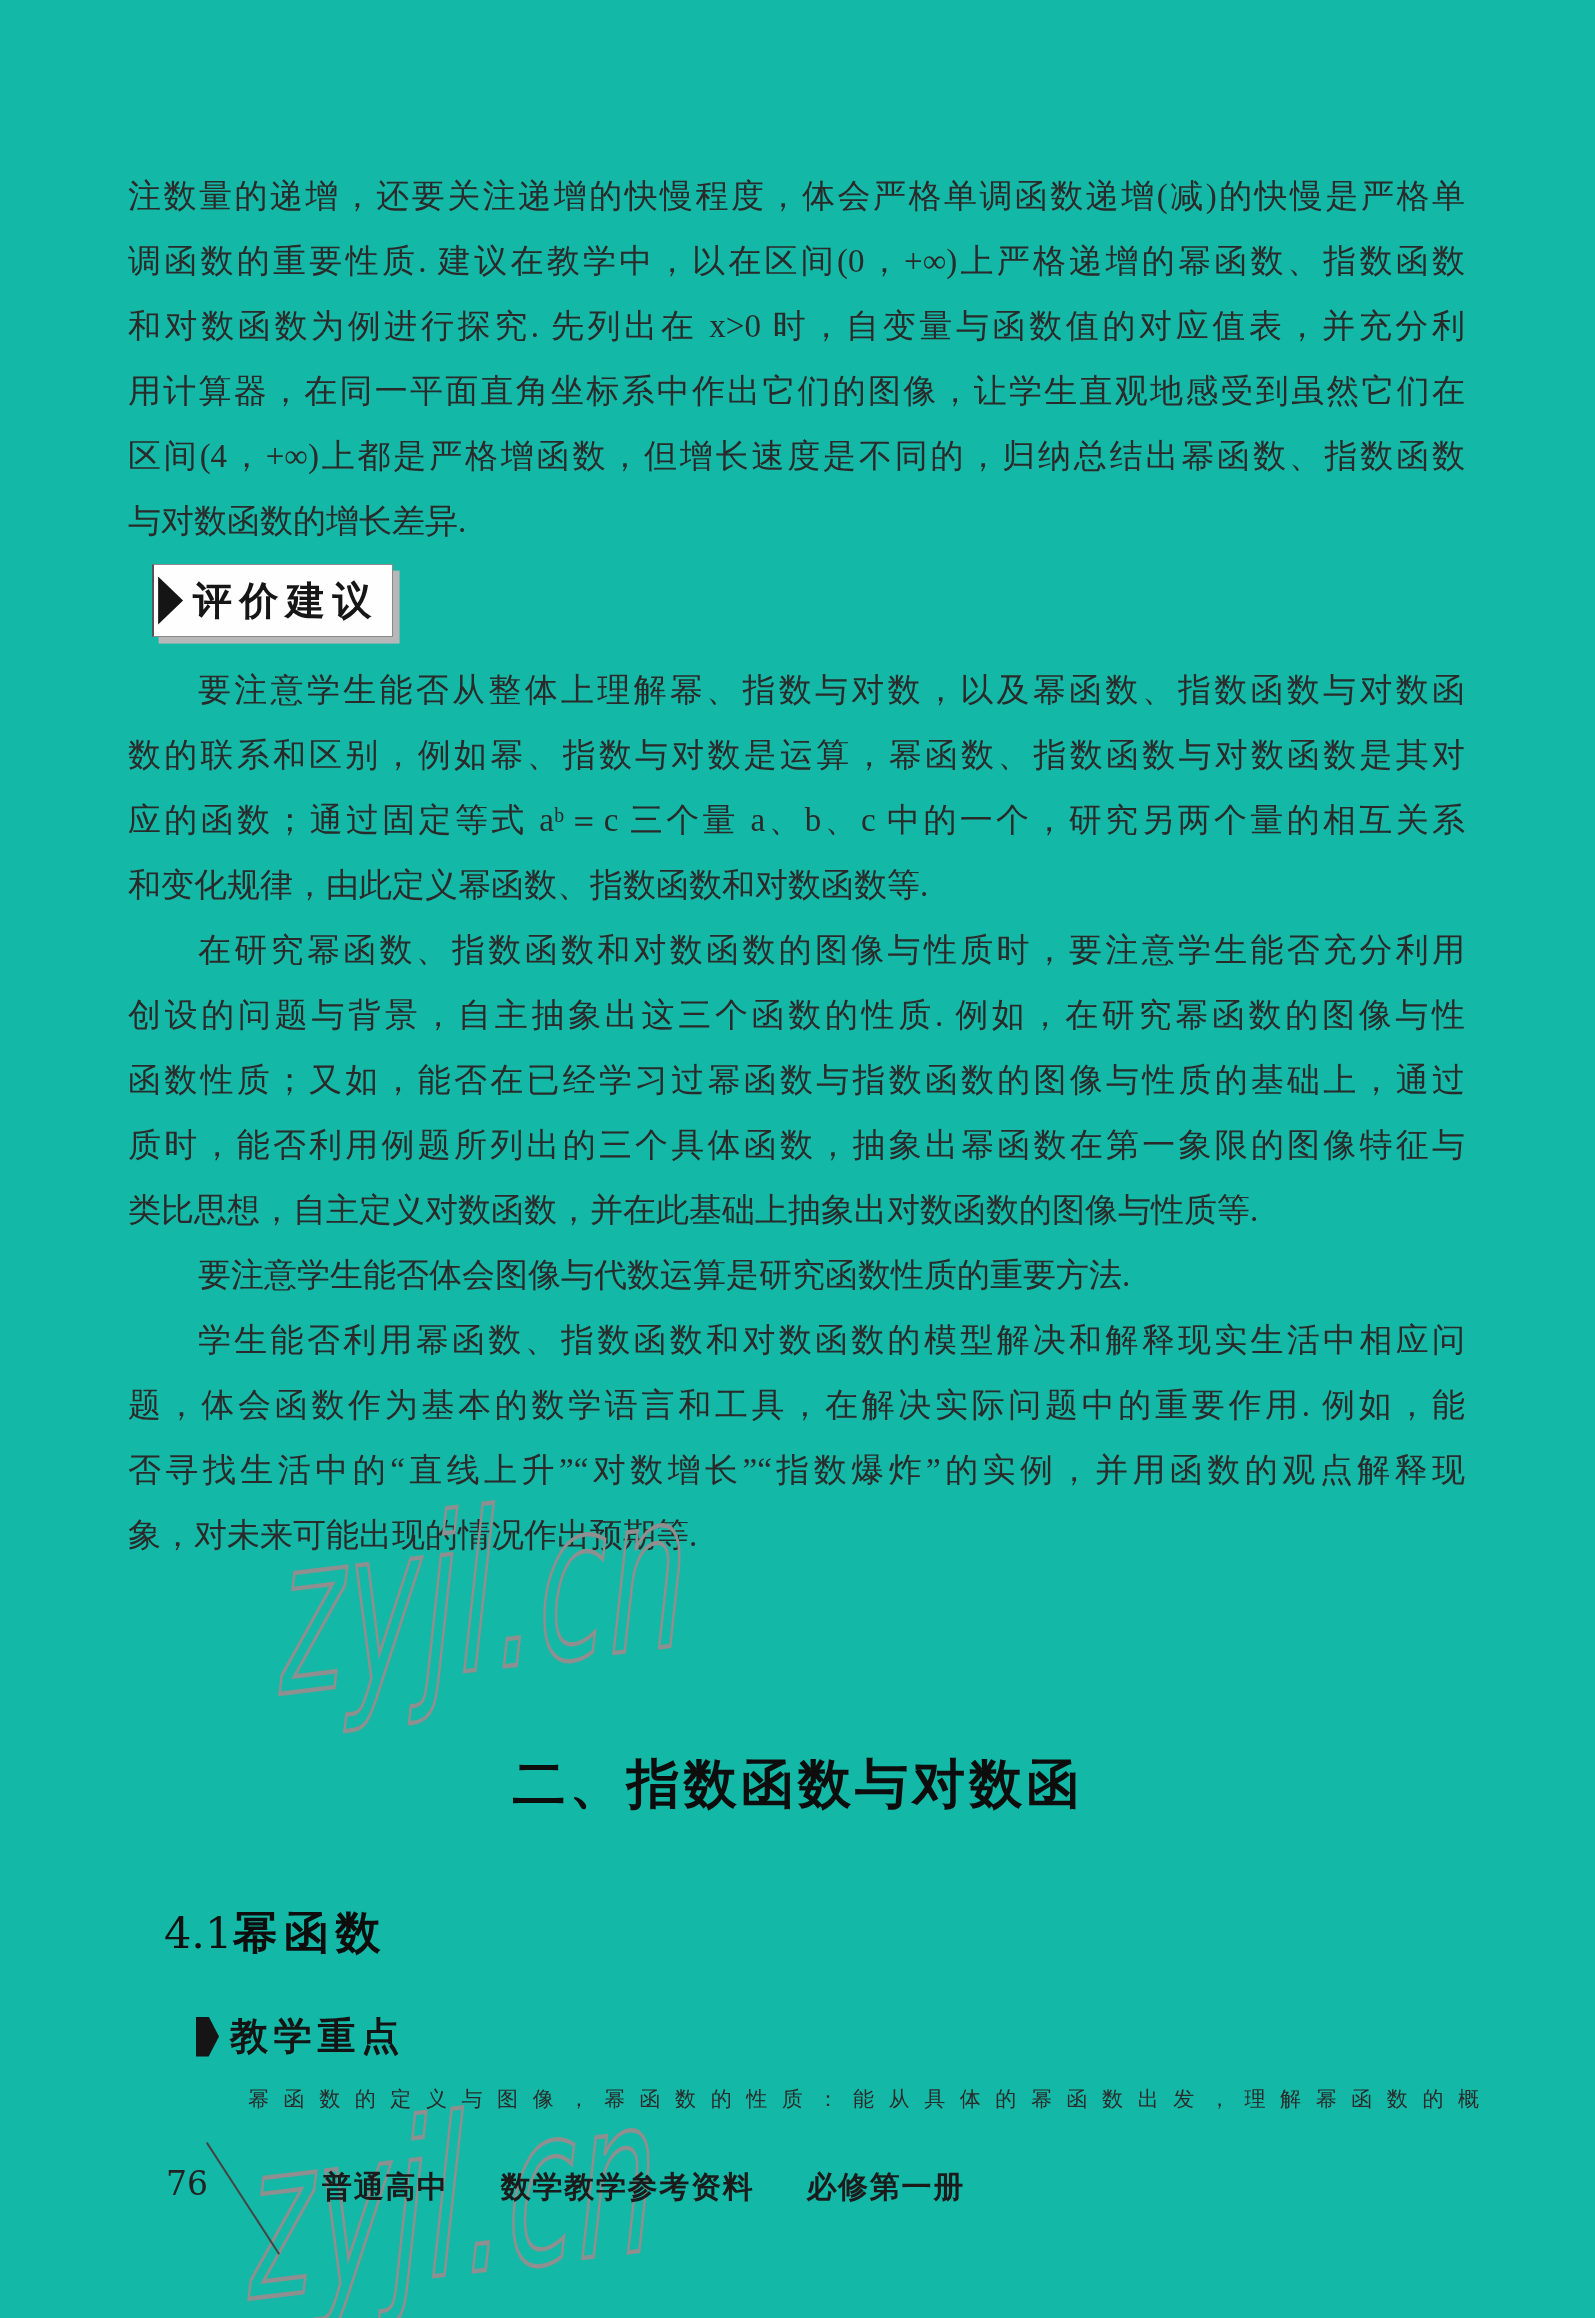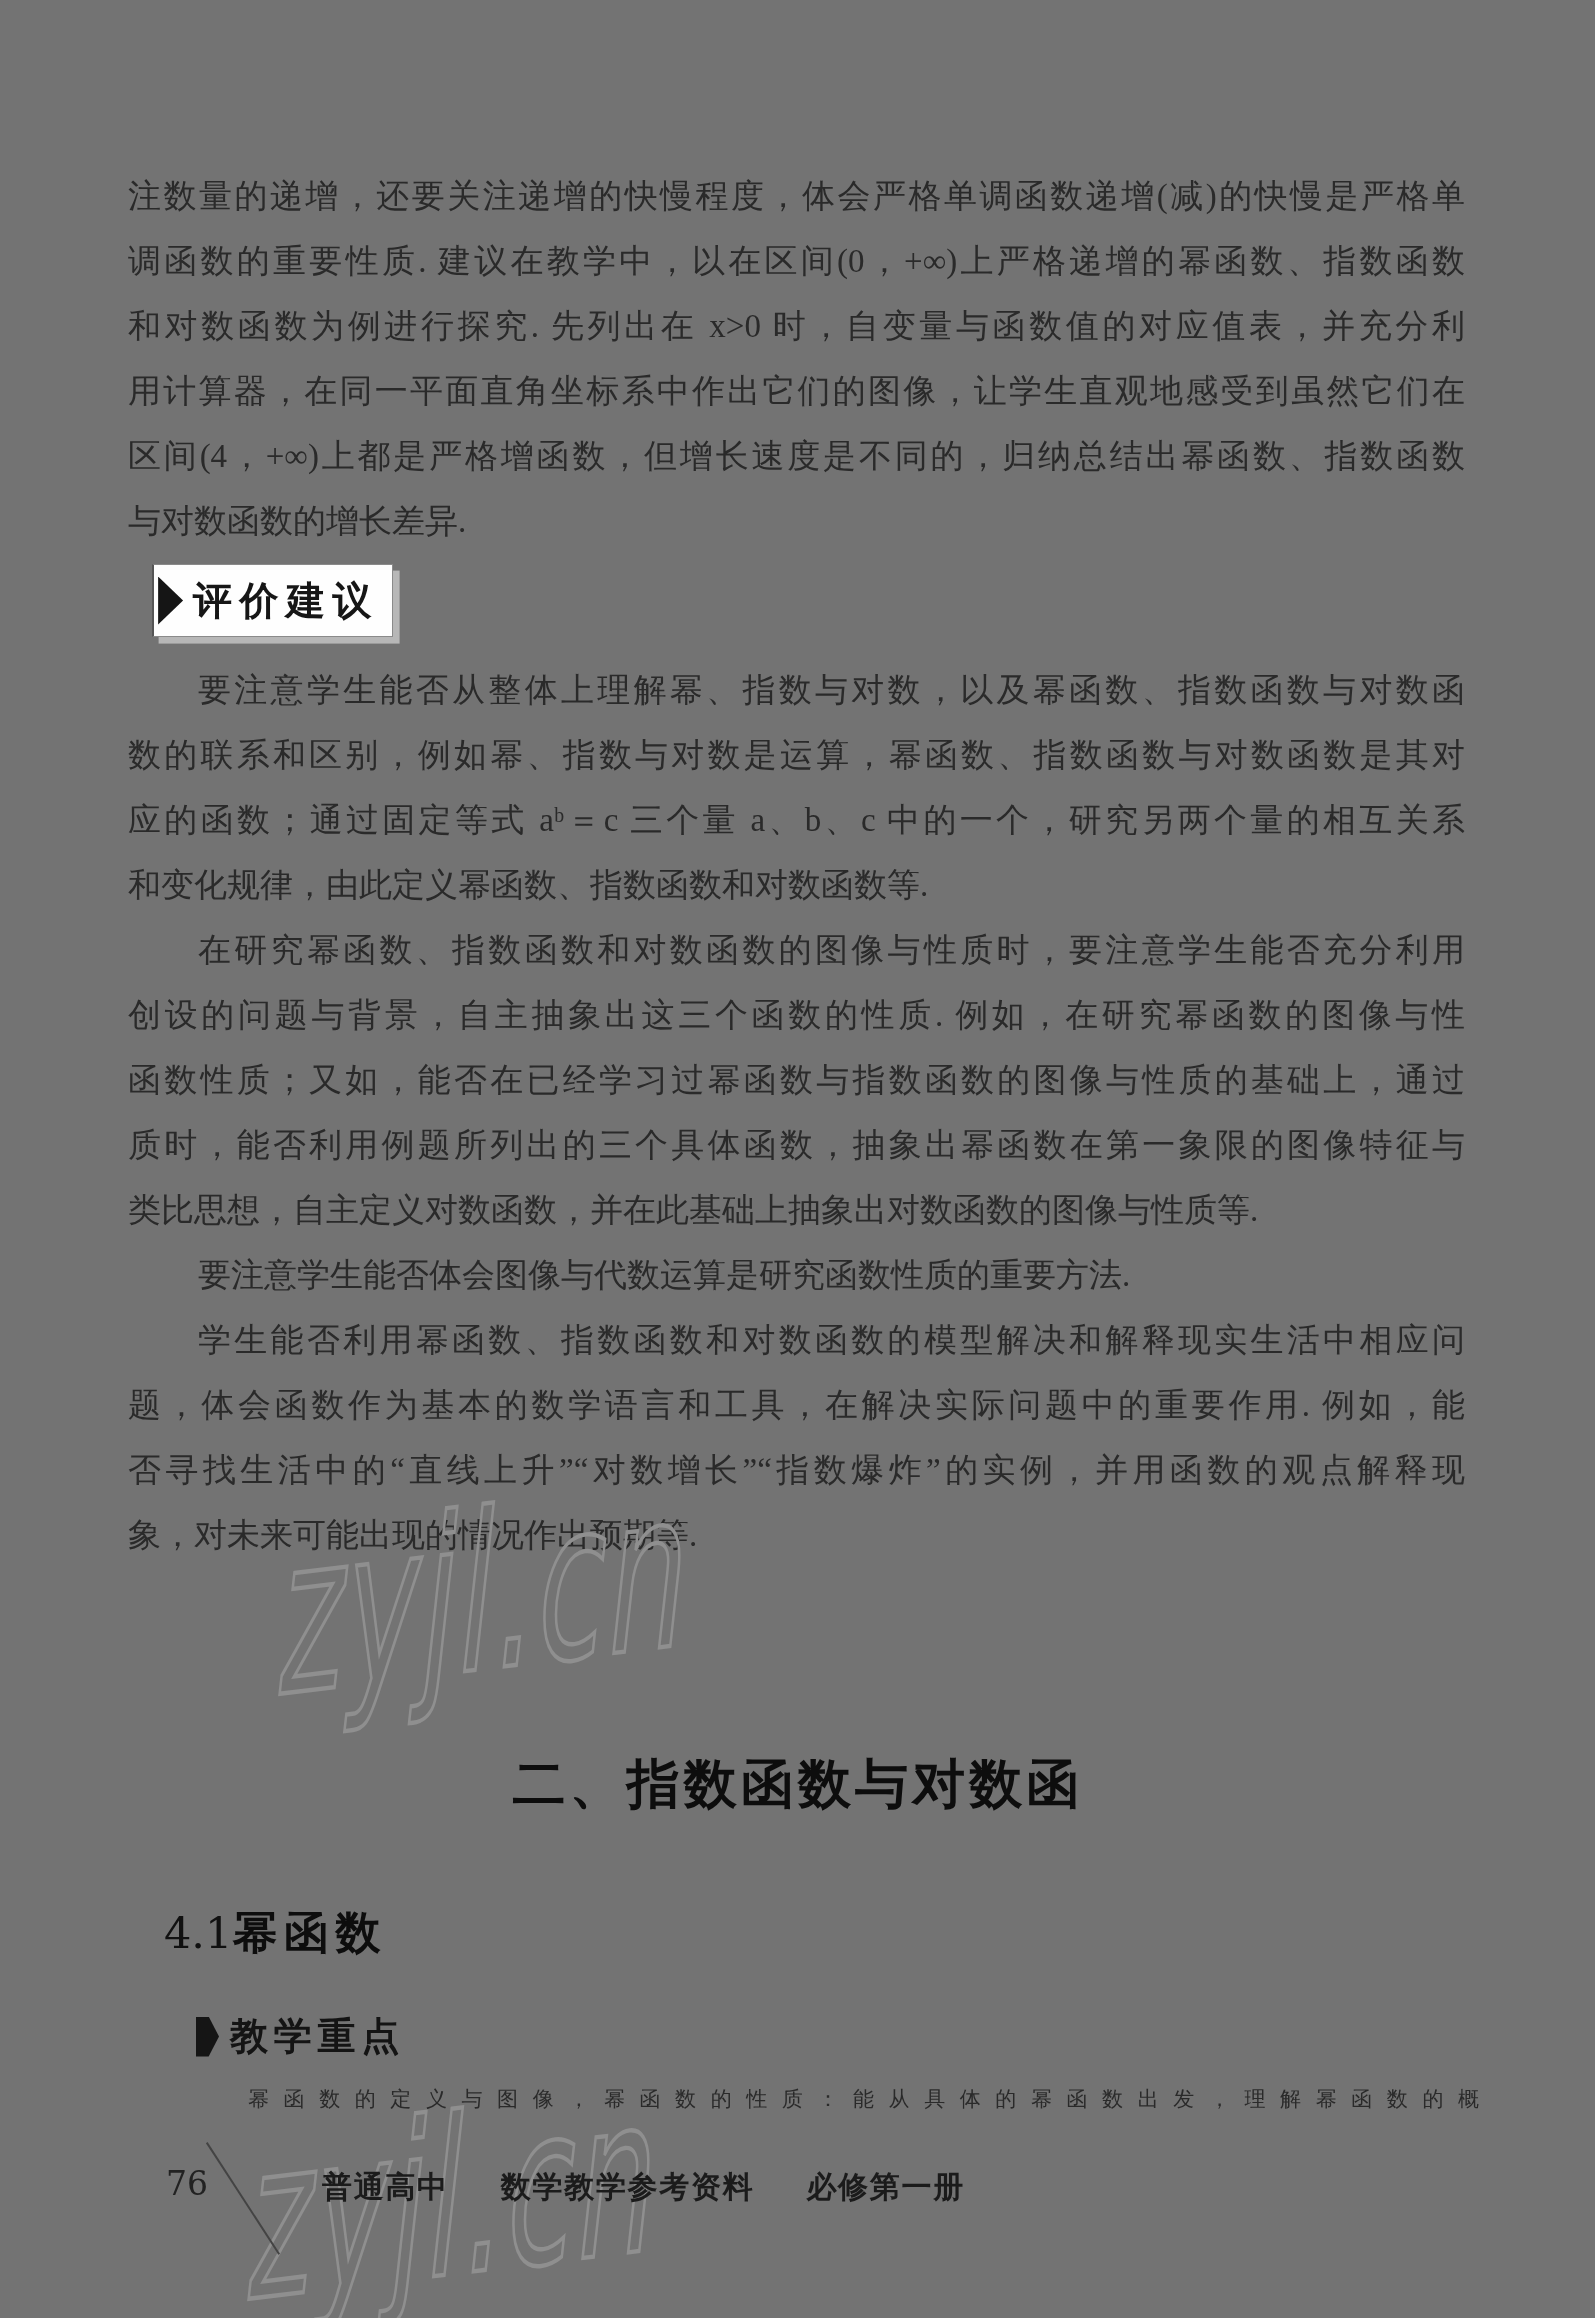--- a/index.html
+++ b/index.html
@@ -1,18 +1,18 @@
 <!DOCTYPE html>
 <html style="font-size:13.3px"><head>
 <meta charset="utf-8">
 <style>
   html,body{margin:0;padding:0;background:#e8e8e8;}
   .page{
     position:relative;width:1596px;height:2319px;margin:0 auto;
-    background:#737373;overflow:hidden;
+    background:#14b8a6;overflow:hidden;
     font-family:"Liberation Serif","DejaVu Serif",serif;
     color:#232323;
   }
   .textcol{position:absolute;left:128px;width:1337px;font-size:33px;line-height:65px;}
   .tline{text-align:justify;color:#2a2a2a;}
   .tline.fill{text-align-last:justify;}
   .tline.ind{text-indent:70px;}
   
   .eval-box{
     position:absolute;left:152px;top:564px;width:238px;height:71px;

